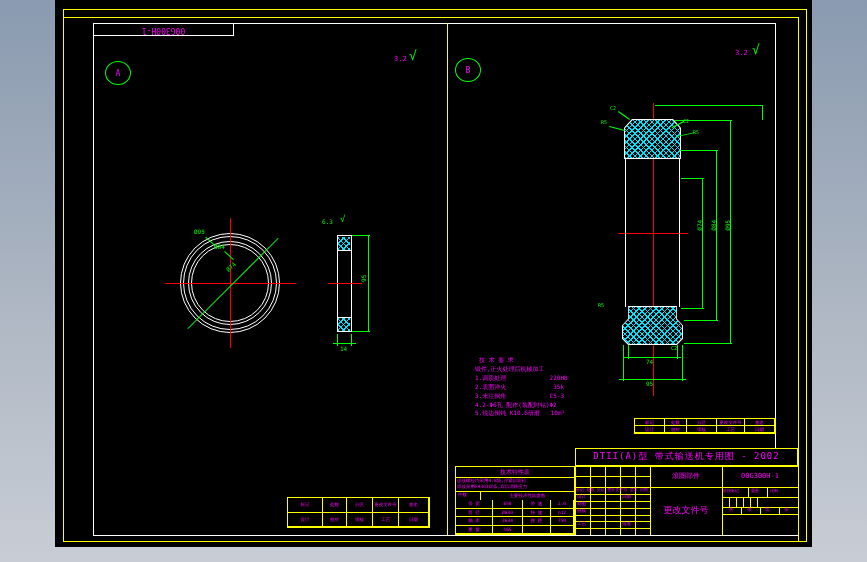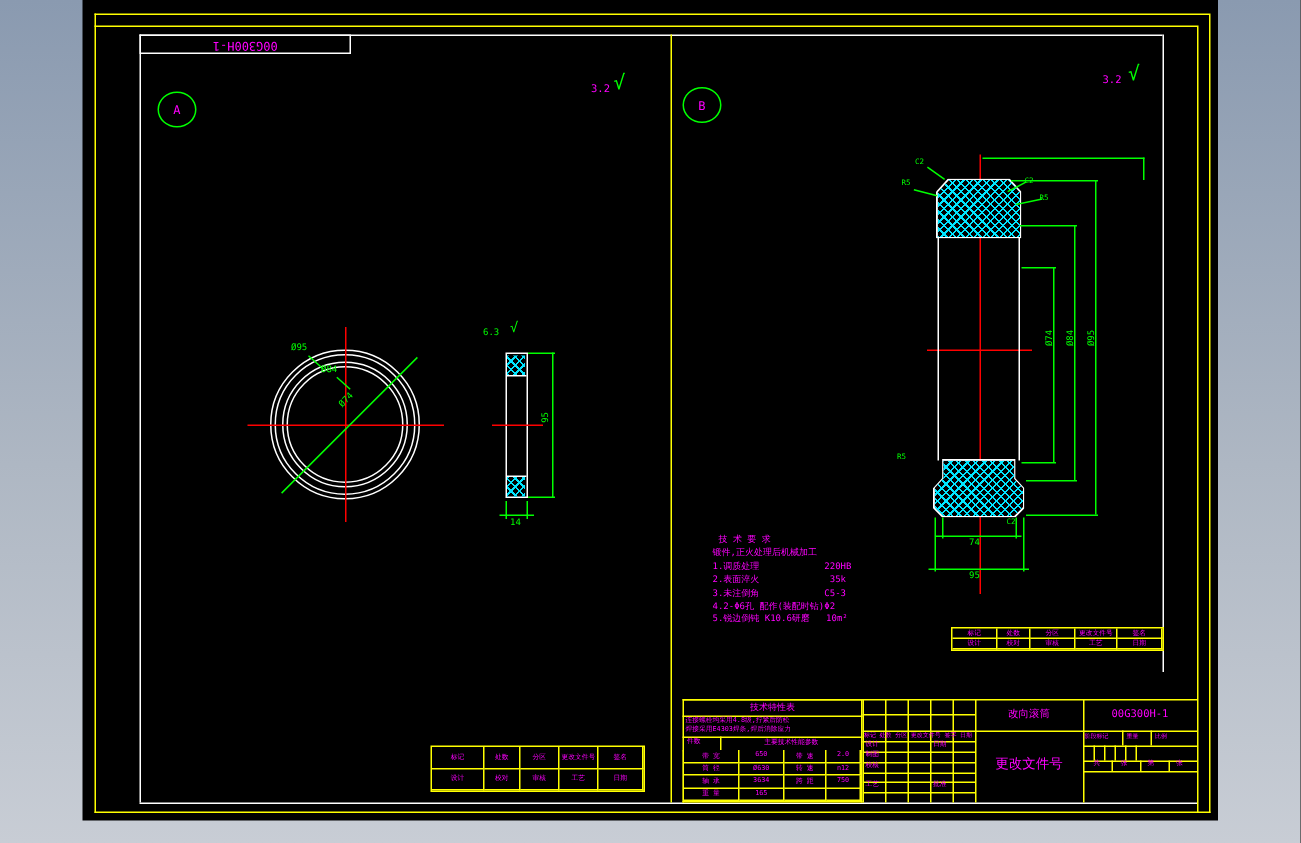--- a/index.html
+++ b/index.html
@@ -169,20 +169,23 @@
       <div class="c">分区</div>
       <div class="c">更改文件号</div>
       <div class="c">签名</div>
       <div class="c">设计</div>
       <div class="c">校对</div>
       <div class="c">审核</div>
       <div class="c">工艺</div>
       <div class="c">日期</div>
     </div>
 
+  <div class="ybox ctr" style="left:575px;top:448px;width:223px;height:18px">
+    <span class="t ctr" style="position:static;font-size:9px;letter-spacing:1px">DTII(A)型 带式输送机专用图 - 2002</span>
+  </div>
 
   <div class="Ly" style="left:455px;top:466px;width:343px;height:1px"></div>
   <div class="Ly" style="left:575px;top:466px;width:1px;height:69px"></div>
   <div class="Ly" style="left:650px;top:466px;width:1px;height:69px"></div>
   <div class="Ly" style="left:722px;top:466px;width:1px;height:69px"></div>
   <div class="Ly" style="left:575px;top:487px;width:223px;height:1px"></div>
 
   <div class="Ly" style="left:590px;top:466px;width:1px;height:69px"></div>
   <div class="Ly" style="left:605px;top:466px;width:1px;height:69px"></div>
   <div class="Ly" style="left:620px;top:466px;width:1px;height:69px"></div>
@@ -195,21 +198,21 @@
   <div class="Ly" style="left:575px;top:521px;width:75px;height:1px"></div>
   <div class="Ly" style="left:575px;top:528px;width:75px;height:1px"></div>
   <div class="t" style="left:576px;top:488px;width:73px;font-size:4px;overflow:hidden">标记 处数 分区 更改文件号 签字 日期</div>
   <div class="t" style="left:577px;top:495px;font-size:4.5px">设计</div>
   <div class="t" style="left:622px;top:495px;font-size:4.5px">日期</div>
   <div class="t" style="left:577px;top:502px;font-size:4.5px">制图</div>
   <div class="t" style="left:577px;top:509px;font-size:4.5px">校核</div>
   <div class="t" style="left:577px;top:522px;font-size:4.5px">工艺</div>
   <div class="t" style="left:622px;top:522px;font-size:4.5px">批准</div>
 
-  <div class="t ctr" style="left:650px;top:466px;width:72px;height:21px;font-size:7px">改向滚筒</div>
+  <div class="t ctr" style="left:650px;top:466px;width:72px;height:21px;font-size:7px">滚圈部件</div>
   <div class="t ctr" style="left:650px;top:487px;width:72px;height:48px;font-size:9px">更改文件号</div>
   <div class="t ctr" style="left:722px;top:466px;width:76px;height:21px;font-size:7px">00G300H-1</div>
 
   <div class="Ly" style="left:722px;top:497px;width:76px;height:1px"></div>
   <div class="Ly" style="left:722px;top:507px;width:76px;height:1px"></div>
   <div class="Ly" style="left:722px;top:514px;width:76px;height:1px"></div>
   <div class="Ly" style="left:748px;top:487px;width:1px;height:10px"></div>
   <div class="Ly" style="left:767px;top:487px;width:1px;height:10px"></div>
   <div class="Ly" style="left:729px;top:497px;width:1px;height:10px"></div>
   <div class="Ly" style="left:736px;top:497px;width:1px;height:10px"></div>

